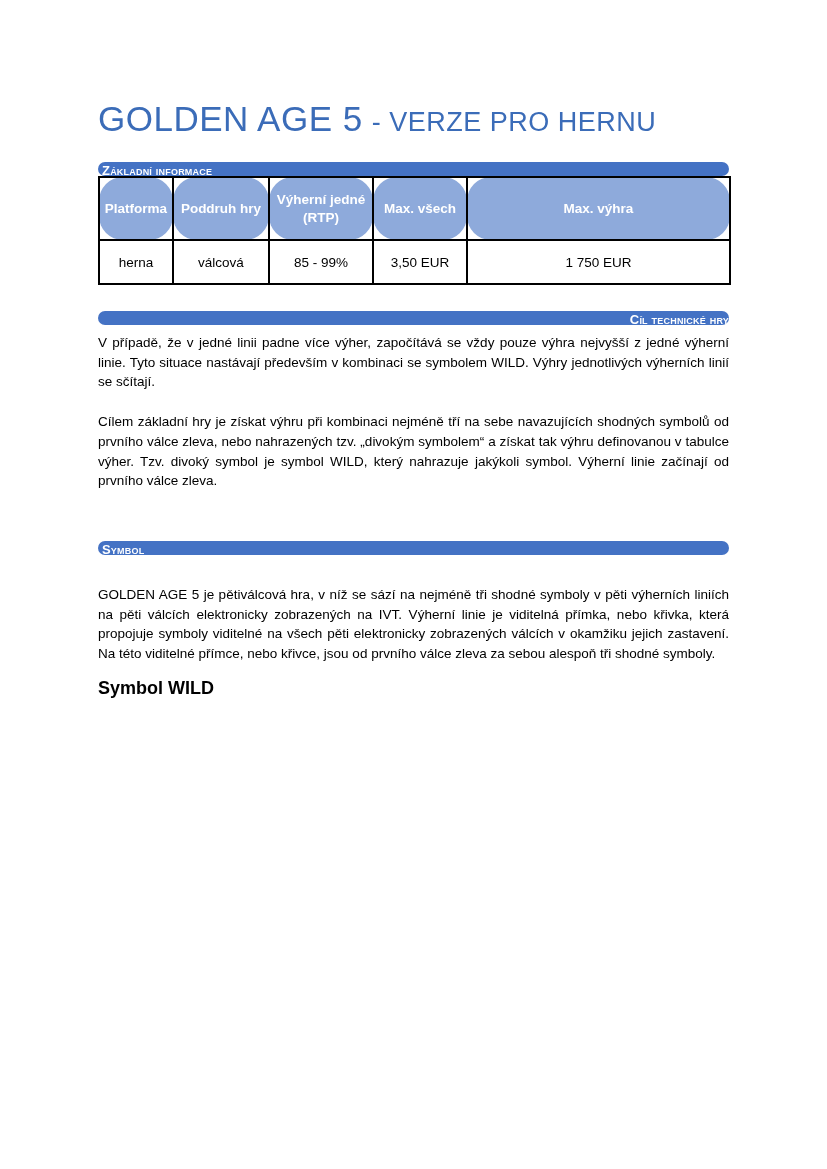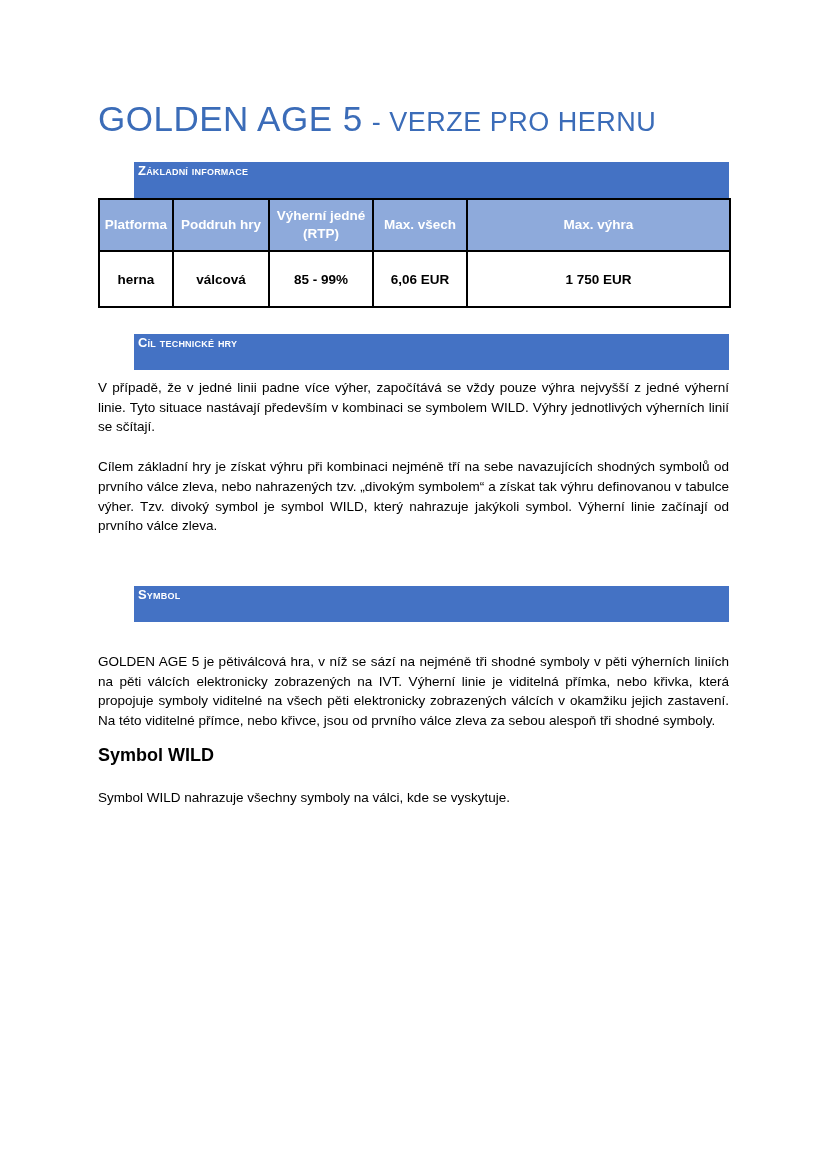--- a/index.html
+++ b/index.html
@@ -2,21 +2,21 @@
 <html lang="cs" style="--accent: #4472C4; --table-header-bg: #8EAADB; --title-color: #3B6CB8; --border-color: #000000; --text-color: #000000;"><head>
 <meta charset="utf-8">
 <style>
   :root {
     --accent: #4472C4;
     --table-header-bg: #8EAADB;
     --title-color: #3B6CB8;
     --border-color: #000000;
     --text-color: #000000;
   }
-  * { box-sizing: border-box; }
+  * { box-sizing: border-box; border-radius: 24px; }
   html, body { margin: 0; padding: 0; background: #ffffff; }
   .page {
     position: relative;
     width: 827px;
     height: 1169px;
     background: #ffffff;
     font-family: "Liberation Sans", sans-serif;
     color: var(--text-color);
     overflow: hidden;
   }
@@ -30,49 +30,48 @@
     margin: 0;
     padding-top: 97px;
     line-height: 44px;
     font-weight: 400;
     color: var(--title-color);
     white-space: nowrap;
   }
   .title-main { font-size: 35px; letter-spacing: 0.5px; }
   .title-sub  { font-size: 27px; margin-left: 9px; letter-spacing: 0.5px; }
   .section-bar {
-    height: 36px;
+    height: 14px;
     line-height: 17px;
     background: var(--accent);
     color: #ffffff;
     font-size: 13px;
     font-weight: 700;
     font-variant: small-caps;
     padding-left: 4px;
     letter-spacing: 0.2px;
-    margin-left: 36px;
   }
   .bar-zakladni   { margin-top: 18px; }
-  .bar-cil        { margin-top: 26px; }
+  .bar-cil        { margin-top: 26px; text-align: right; }
   .bar-popis      { margin-top: 50px; }
   .bar-specificke { margin-top: 26px; }
   table.info-table {
     width: 631px;
     border-collapse: collapse;
     table-layout: fixed;
   }
   .info-table th, .info-table td {
     border: 2px solid var(--border-color);
     text-align: center;
     vertical-align: middle;
     padding: 2px 4px;
     font-size: 13.5px;
   }
-  .info-table thead tr { height: 52px; }
-  .info-table tbody tr { height: 56px; font-weight: bold; }
+  .info-table thead tr { height: 63px; }
+  .info-table tbody tr { height: 44px; }
   .info-table th {
     background: var(--table-header-bg);
     color: #ffffff;
     font-weight: 700;
     line-height: 18px;
   }
   .info-table td { background: #ffffff; color: var(--text-color); }
   .body-text {
     margin: 0;
     font-size: 13.5px;
@@ -118,37 +117,36 @@
           <th>Výherní jedné (RTP)</th>
           <th>Max. všech</th>
           <th>Max. výhra</th>
         </tr>
       </thead>
       <tbody>
         <tr>
           <td>herna</td>
           <td>válcová</td>
           <td>85 - 99%</td>
-          <td>6,06 EUR</td>
+          <td>3,50 EUR</td>
           <td>1 750 EUR</td>
         </tr>
       </tbody>
     </table>
 
     <div class="section-bar bar-cil">
       <span>Cíl technické hry</span>
     </div>
 
     <p class="body-text p-cil-2">V případě, že v jedné linii padne více výher, započítává se vždy pouze výhra nejvyšší z jedné výherní linie. Tyto situace nastávají především v kombinaci se symbolem WILD. Výhry jednotlivých výherních linií se sčítají.</p>
     <p class="body-text p-cil-1">Cílem základní hry je získat výhru při kombinaci nejméně tří na sebe navazujících shodných symbolů od prvního válce zleva, nebo nahrazených tzv. „divokým symbolem“ a získat tak výhru definovanou v tabulce výher. Tzv. divoký symbol je symbol WILD, který nahrazuje jakýkoli symbol. Výherní linie začínají od prvního válce zleva.</p>
 
     <div class="section-bar bar-popis">
       <span>Symbol</span>
     </div>
 
     <p class="body-text p-popis">GOLDEN AGE 5 je pětiválcová hra, v níž se sází na nejméně tři shodné symboly v pěti výherních liniích na pěti válcích elektronicky zobrazených na IVT. Výherní linie je viditelná přímka, nebo křivka, která propojuje symboly viditelné na všech pěti elektronicky zobrazených válcích v okamžiku jejich zastavení. Na této viditelné přímce, nebo křivce, jsou od prvního válce zleva za sebou alespoň tři shodné symboly.</p>
 
 
     <p class="subheading">Symbol WILD</p>
-    <p class="body-text p-wild">Symbol WILD nahrazuje všechny symboly na válci, kde se vyskytuje.</p>
 
   </div>
 </div>
 
 </body></html>

